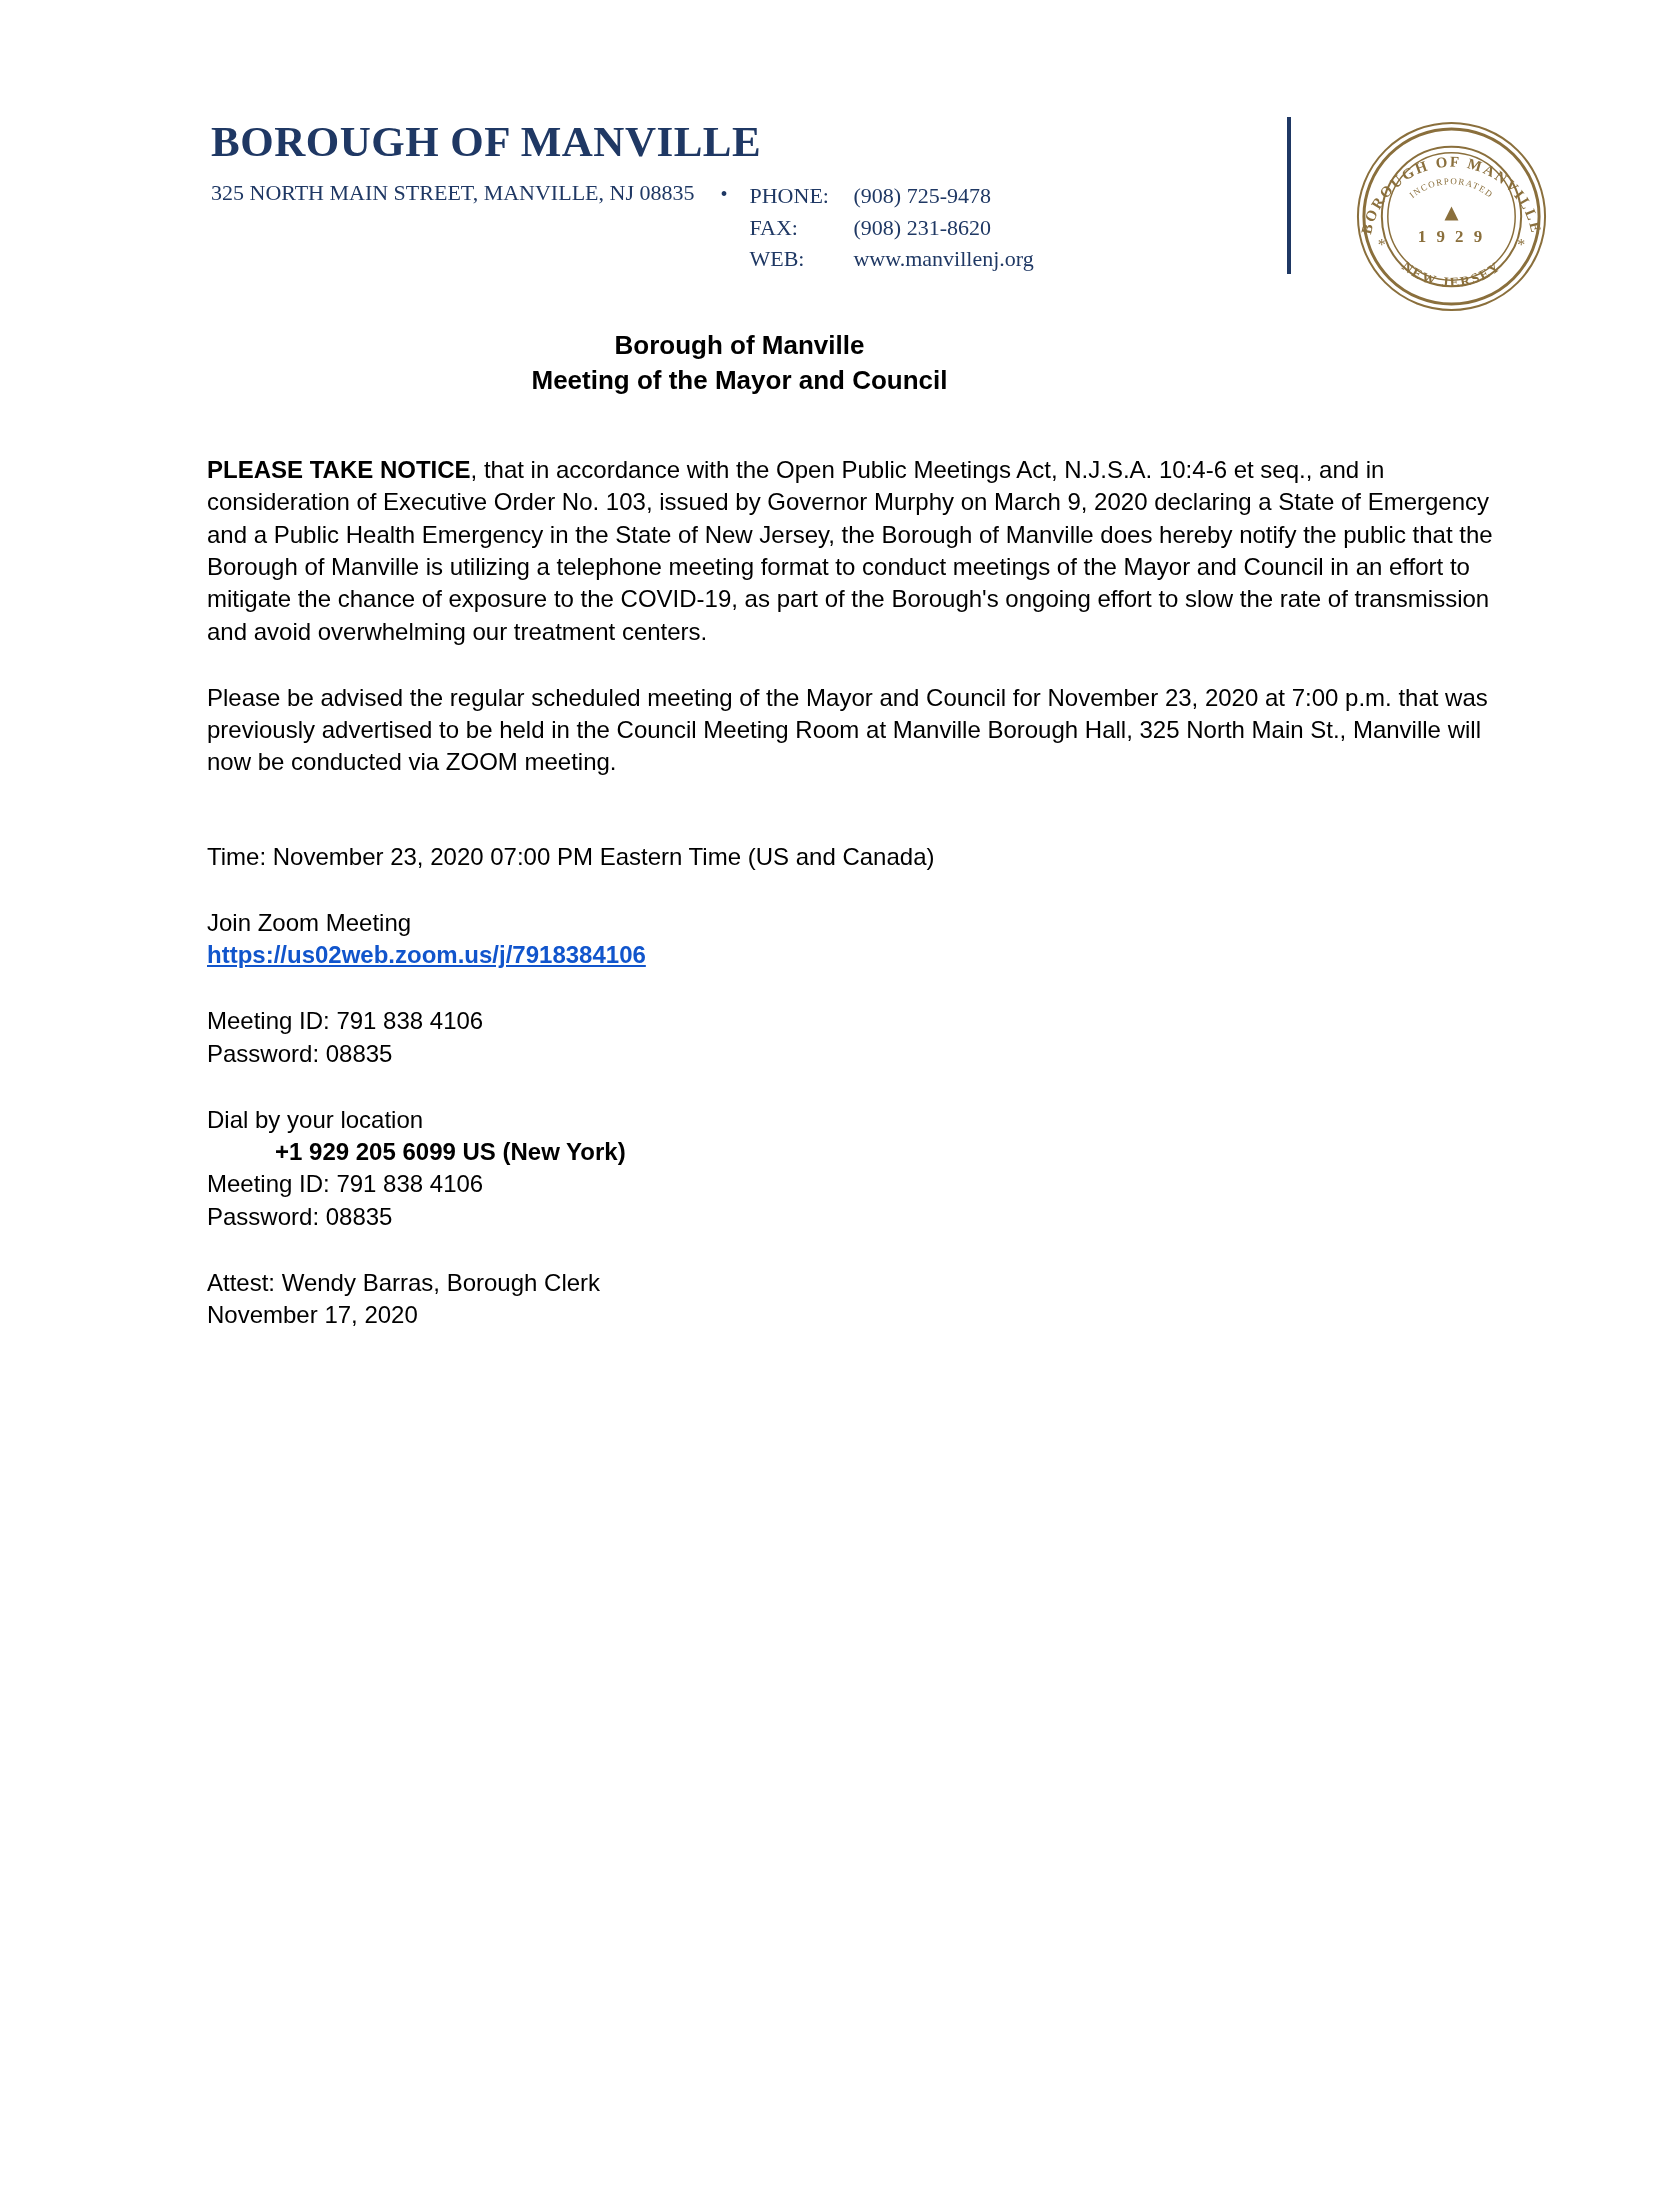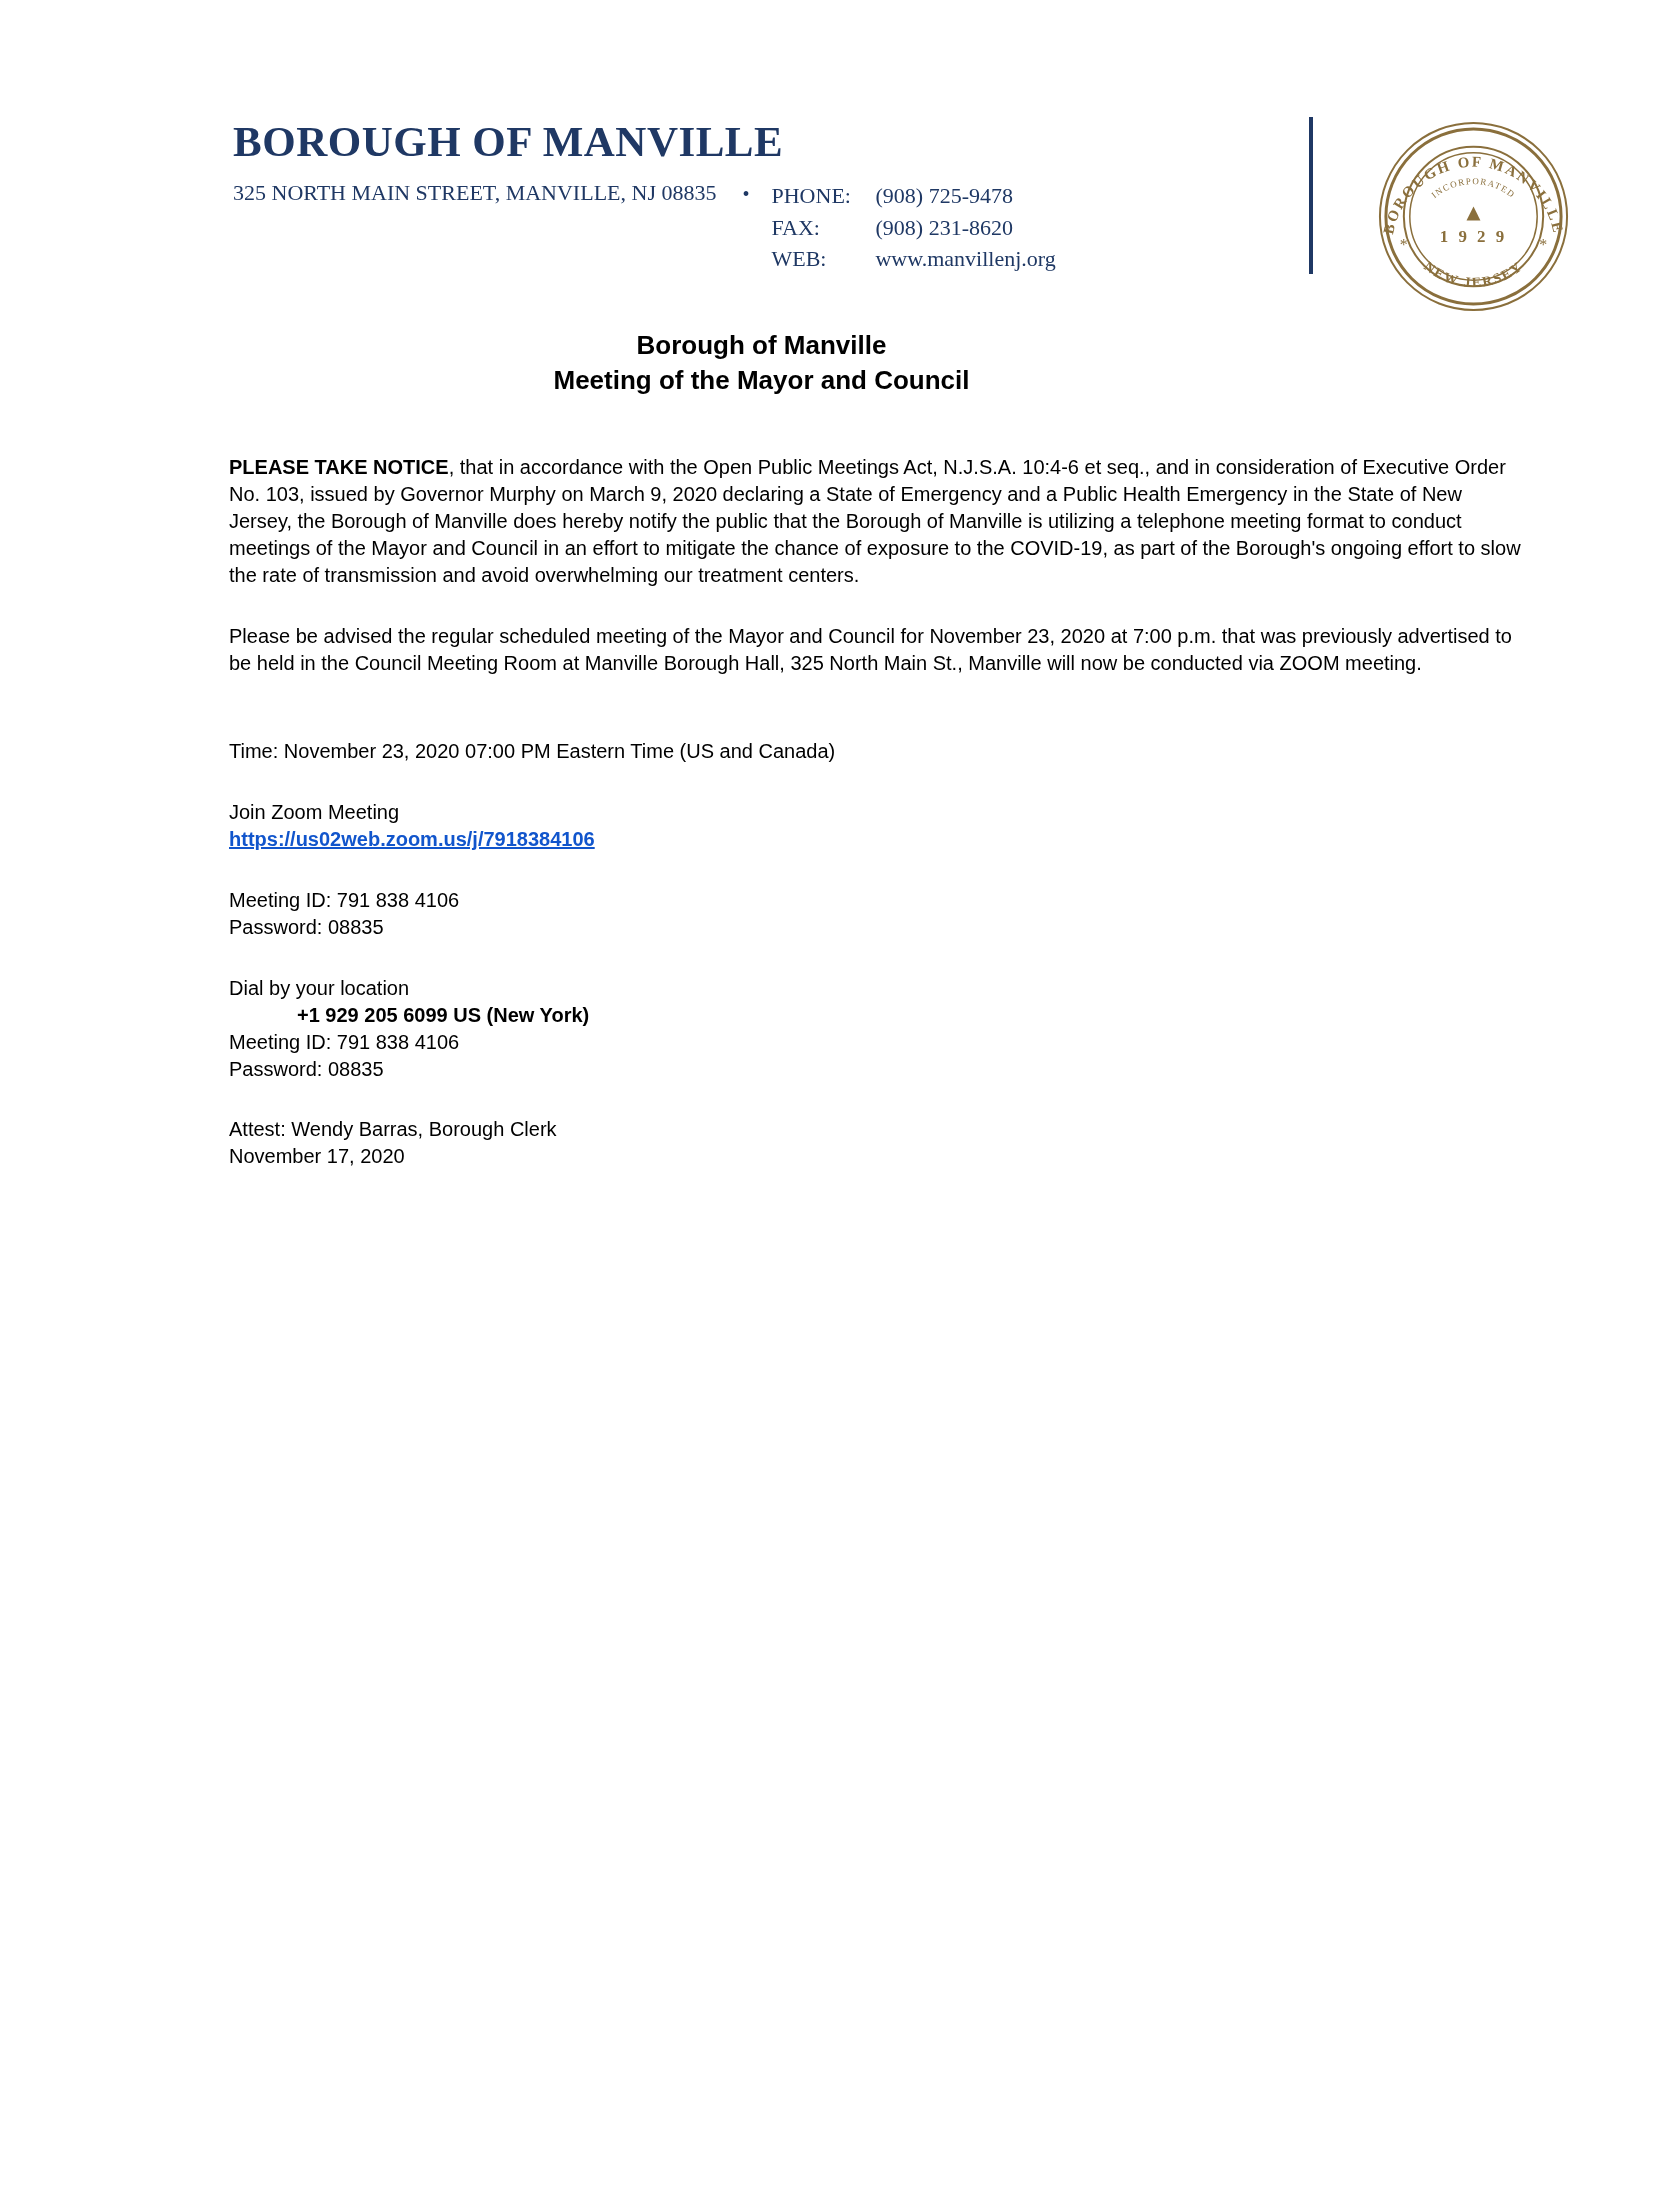--- a/index.html
+++ b/index.html
@@ -13,21 +13,20 @@
     font-family: "Liberation Sans", sans-serif;
     color: #000000;
     position: relative;
     overflow: hidden;
   }
   .page {
     position: relative;
     width: 1612px;
     height: 2197px;
     background: #ffffff;
-    margin-left: 22px;
   }
 
   
   .letterhead {
     position: absolute;
     left: 0;
     top: 117px;
     width: 1679px;
     height: 199px;
   }
@@ -109,21 +108,21 @@
   .center-head {
     text-align: center;
     font-weight: bold;
     font-size: 26px;
     line-height: 1.35;
     margin: 0 0 0 0;
     width: 1065px;
   }
   .para {
     margin: 0;
-    font-size: 20px;
+    font-size: 24px;
     line-height: 1.345;
   }
   .gap-md { height: 34px; }
   .gap-lg { height: 56px; }
   .gap-xl { height: 62px; }
   .bold { font-weight: bold; }
   .link {
     color: #1155CC;
     font-weight: bold;
     text-decoration: underline;

